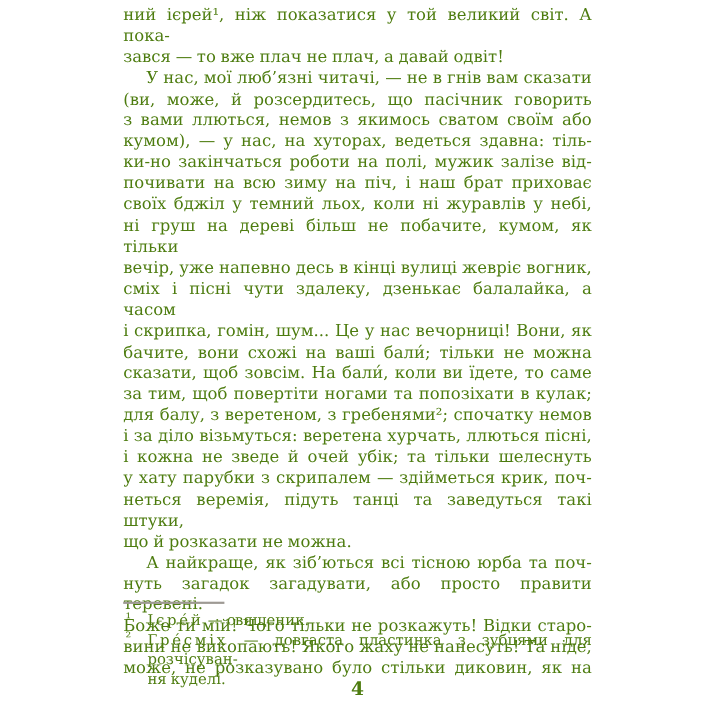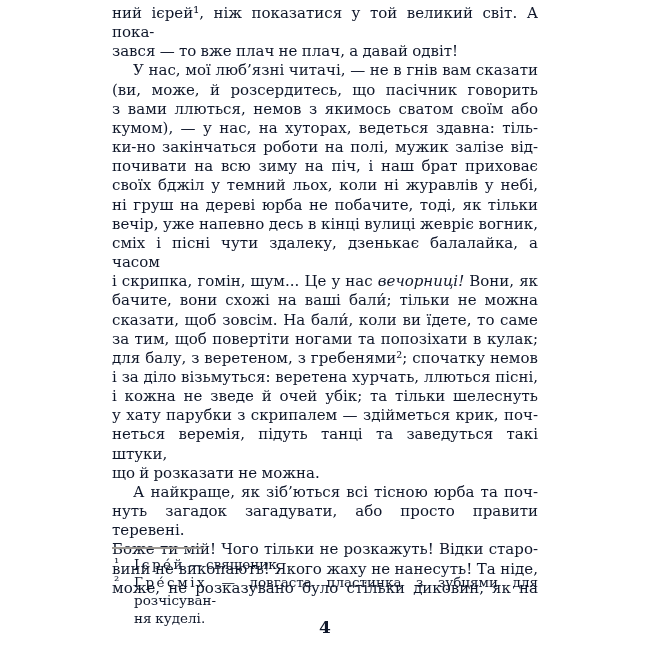--- a/index.html
+++ b/index.html
@@ -19,21 +19,21 @@
   }
   .line {
     font-size: 15px;
     line-height: 19.15px;
     text-align: justify;
     text-align-last: justify;
     word-spacing: -0.5px;
   }
   .line.para-end { text-align-last: left; }
   .line.indent { text-indent: 21px; }
-  .italic { font-style: italic; }
+  .italic { }
   .footnote-sep {
     position: absolute;
     left: 112px;
     top: 547px;
     width: 92px;
     height: 2px;
   }
   .footnotes {
     position: absolute;
     left: 112px;
@@ -62,32 +62,32 @@
     right: 0;
     top: 617px;
     text-align: center;
     font-size: 17px;
     font-weight: bold;
   }
 </style>
 </head>
 <body>
 
-<div class="page" style="background: rgb(255, 255, 255); color: #0f172a;">
+<div class="page" style="background: rgb(255, 255, 255); color: #4d7c0f;">
   <div class="text-block">
       <div class="line">ний ієрей¹, ніж показатися у той великий світ. А пока-</div>
       <div class="line para-end">зався — то вже плач не плач, а давай одвіт!</div>
       <div class="line indent">У нас, мої люб’язні читачі, — не в гнів вам сказати</div>
       <div class="line">(ви, може, й розсердитесь, що пасічник говорить</div>
       <div class="line">з вами ллються, немов з якимось сватом своїм або</div>
       <div class="line">кумом), — у нас, на хуторах, ведеться здавна: тіль-</div>
       <div class="line">ки-но закінчаться роботи на полі, мужик залізе від-</div>
       <div class="line">почивати на всю зиму на піч, і наш брат приховає</div>
       <div class="line">своїх бджіл у темний льох, коли ні журавлів у небі,</div>
-      <div class="line">ні груш на дереві юрба не побачите, тоді, як тільки</div>
+      <div class="line">ні груш на дереві більш не побачите, кумом, як тільки</div>
       <div class="line">вечір, уже напевно десь в кінці вулиці жевріє вогник,</div>
       <div class="line">сміх і пісні чути здалеку, дзенькає балалайка, а часом</div>
       <div class="line">і скрипка, гомін, шум... Це у нас <span class="italic">вечорниці!</span> Вони, як</div>
       <div class="line">бачите, вони схожі на ваші бали́; тільки не можна</div>
       <div class="line">сказати, щоб зовсім. На бали́, коли ви їдете, то саме</div>
       <div class="line">за тим, щоб повертіти ногами та попозіхати в кулак;</div>
       <div class="line">для балу, з веретеном, з гребенями²; спочатку немов</div>
       <div class="line">і за діло візьмуться: веретена хурчать, ллються пісні,</div>
       <div class="line">і кожна не зведе й очей убік; та тільки шелеснуть</div>
       <div class="line">у хату парубки з скрипалем — здійметься крик, поч-</div>

